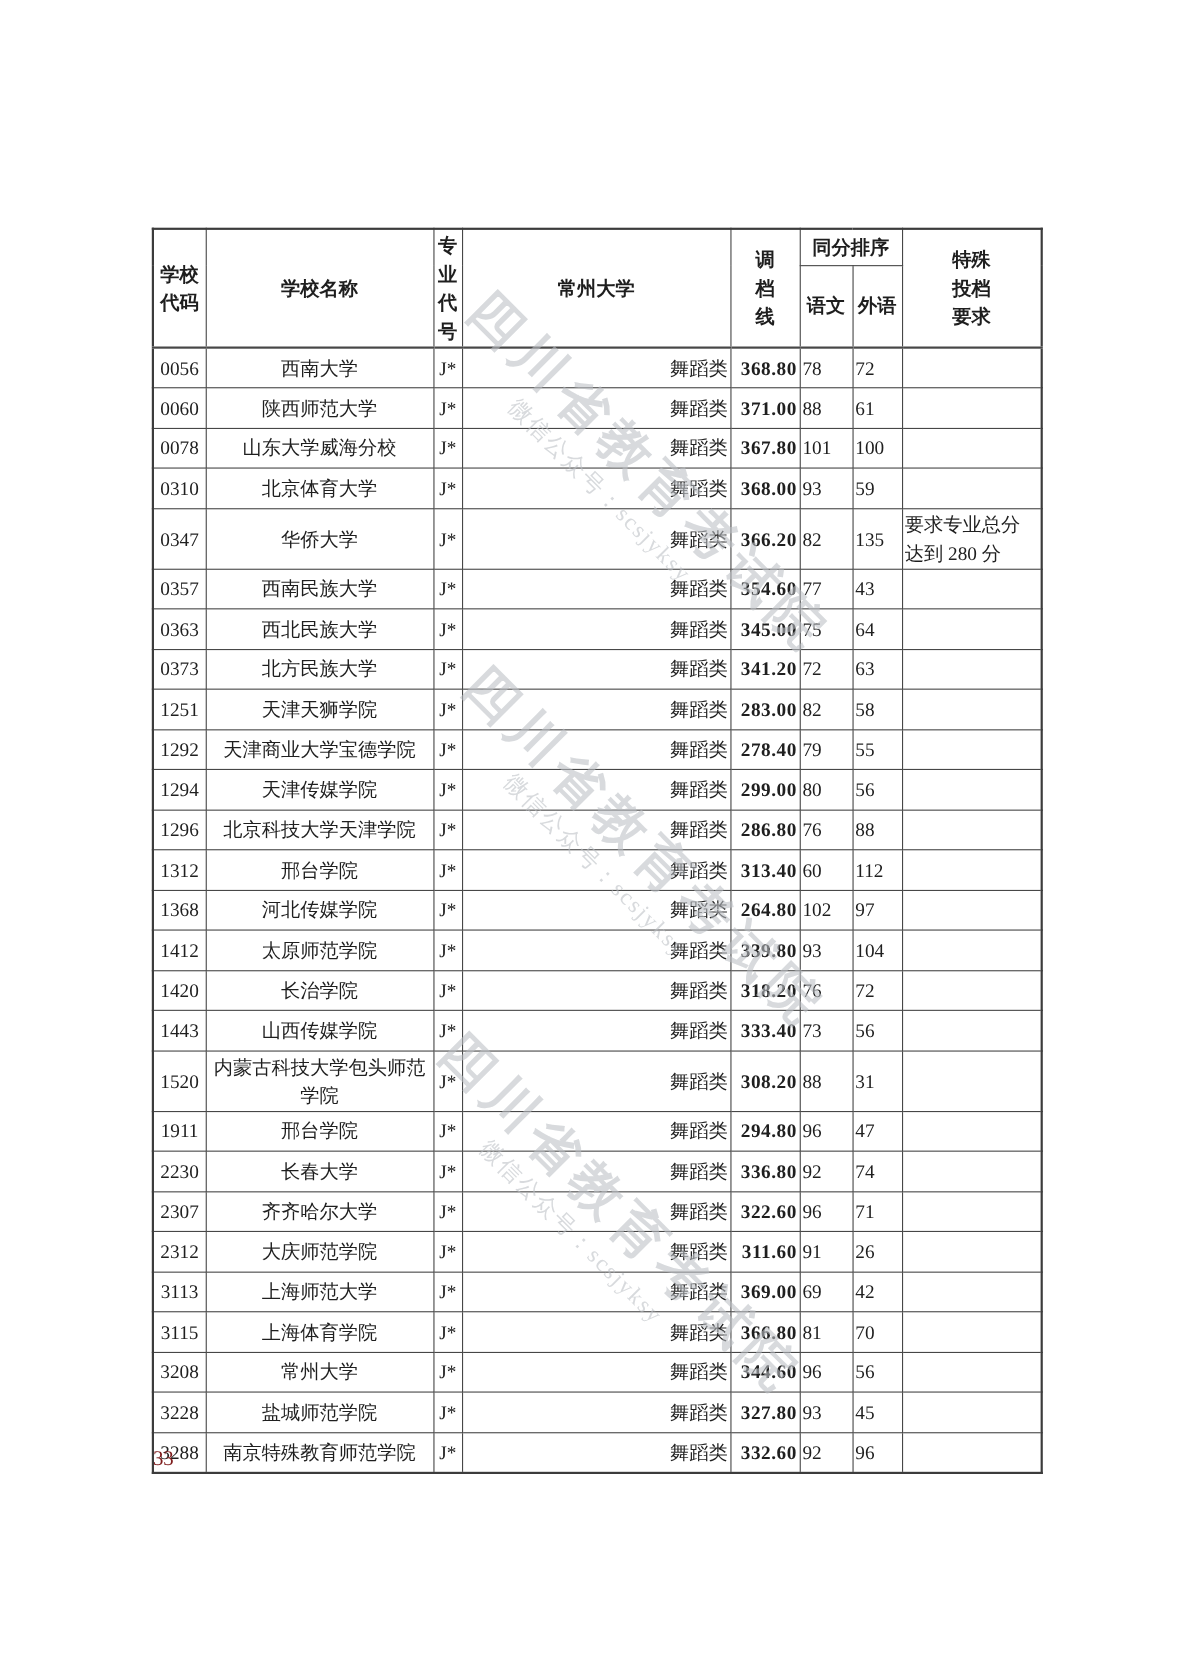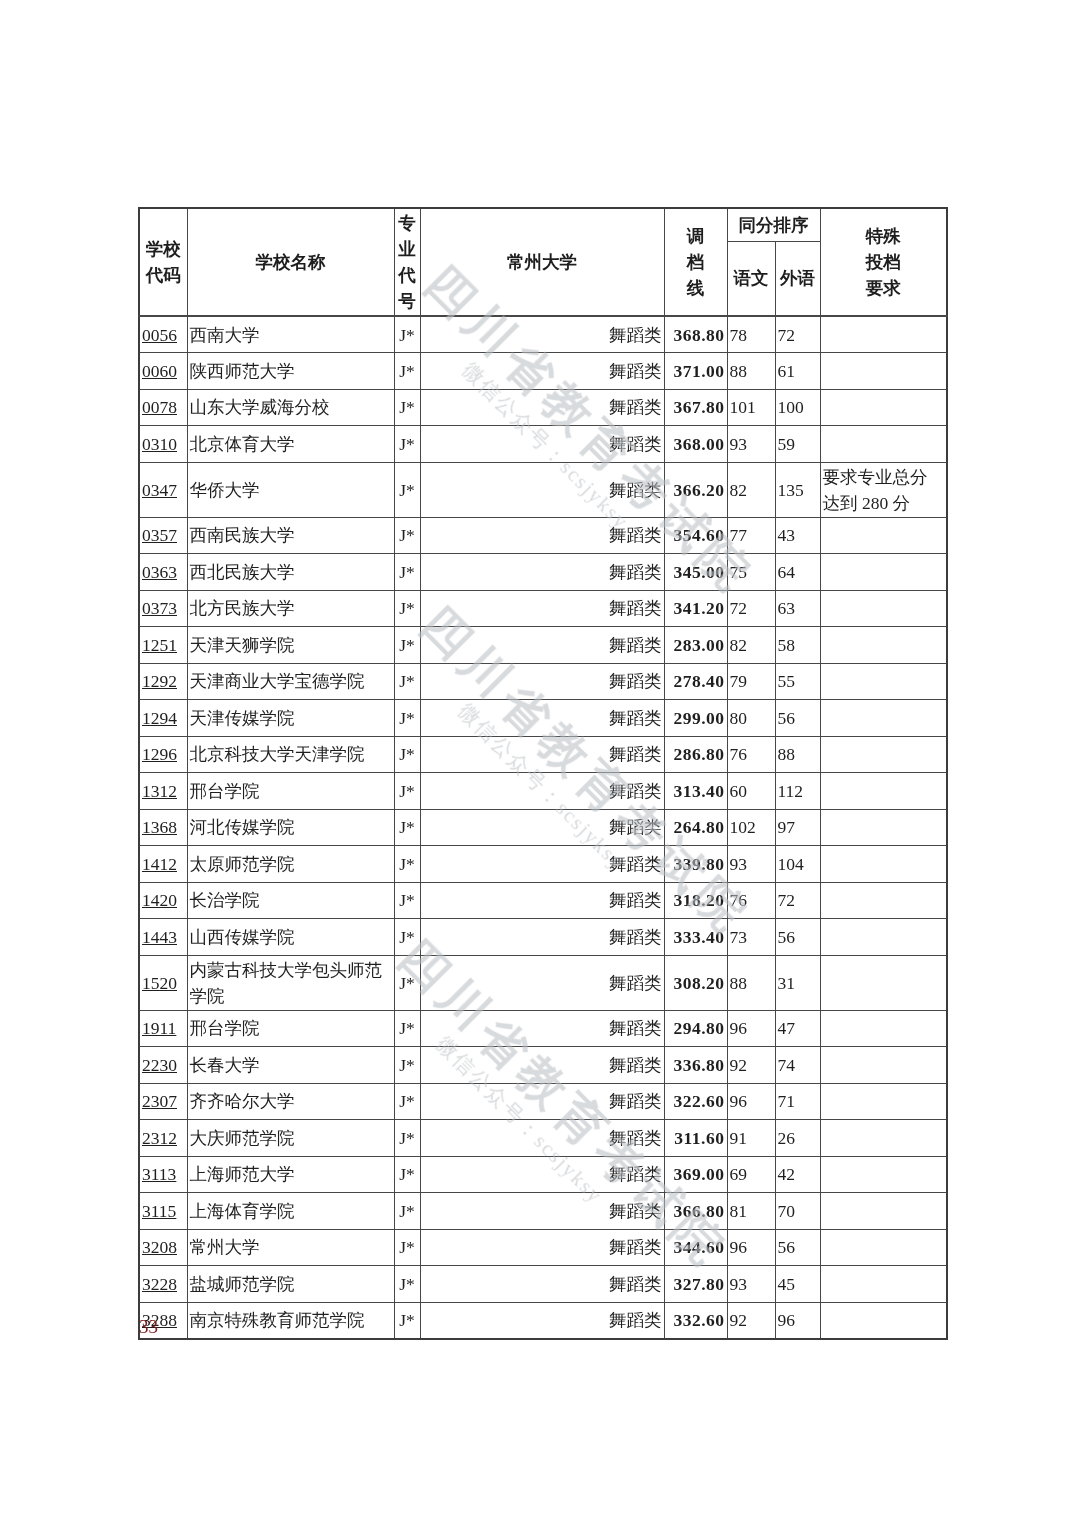--- a/index.html
+++ b/index.html
@@ -34,22 +34,22 @@
     text-align:center;
     vertical-align:middle;
     color:#1e1e1e;
   }
   thead tr.h1{height:32px;}
   thead tr.h2{height:72px;}
   .pre{white-space:pre-line;line-height:1.45;}
   tbody tr{height:36.5px;}
   tbody tr:first-child td{border-top-width:2.4px;}
   tbody td{vertical-align:middle;color:#1f1f1f;}
-  .c-code{font-size:18px;text-decoration:underline;}
-  .c-name{text-align:left;padding-left:4px;}
+  .c-code{text-align:center;font-size:18px;}
+  .c-name{text-align:center;padding-left:4px;}
   .c-mcode{text-align:center;font-size:17px;}
   .c-mname{text-align:right;padding-left:4px;}
   .c-score{text-align:right;padding-right:3px;font-weight:bold;font-size:18.5px;letter-spacing:.5px;margin-left:48px;}
   .c-num{text-align:left;font-size:18px;}
   .c-note{text-align:left;padding-left:4px;white-space:pre-line;font-size:17px;line-height:25px;}
 
   
   .wm{
     position:absolute;
     pointer-events:none;

